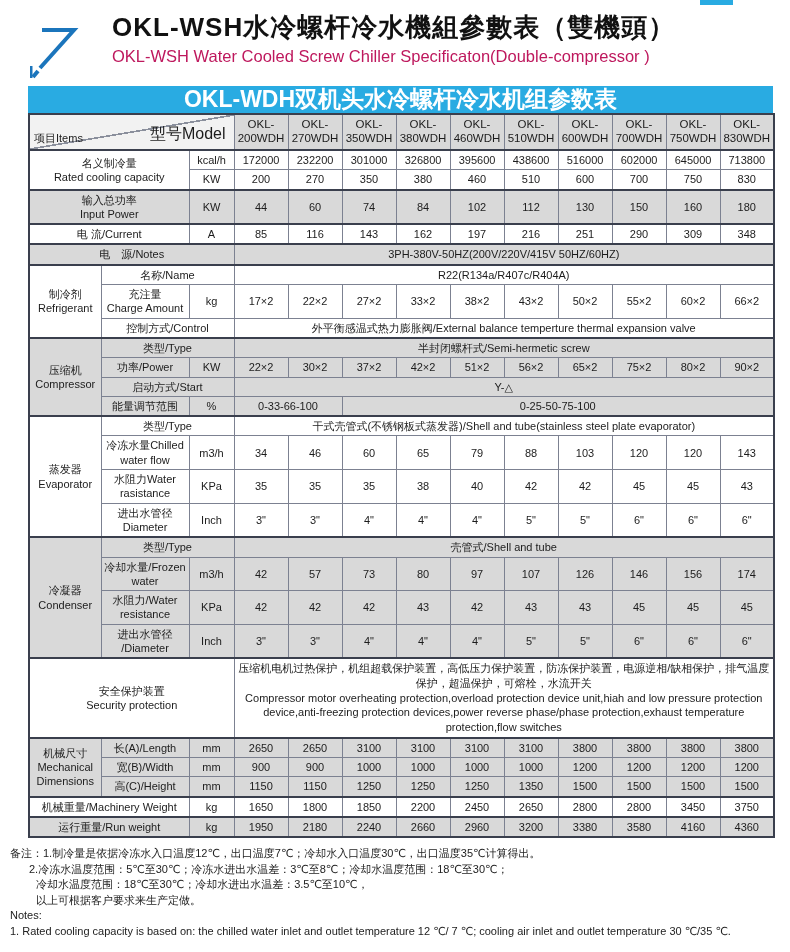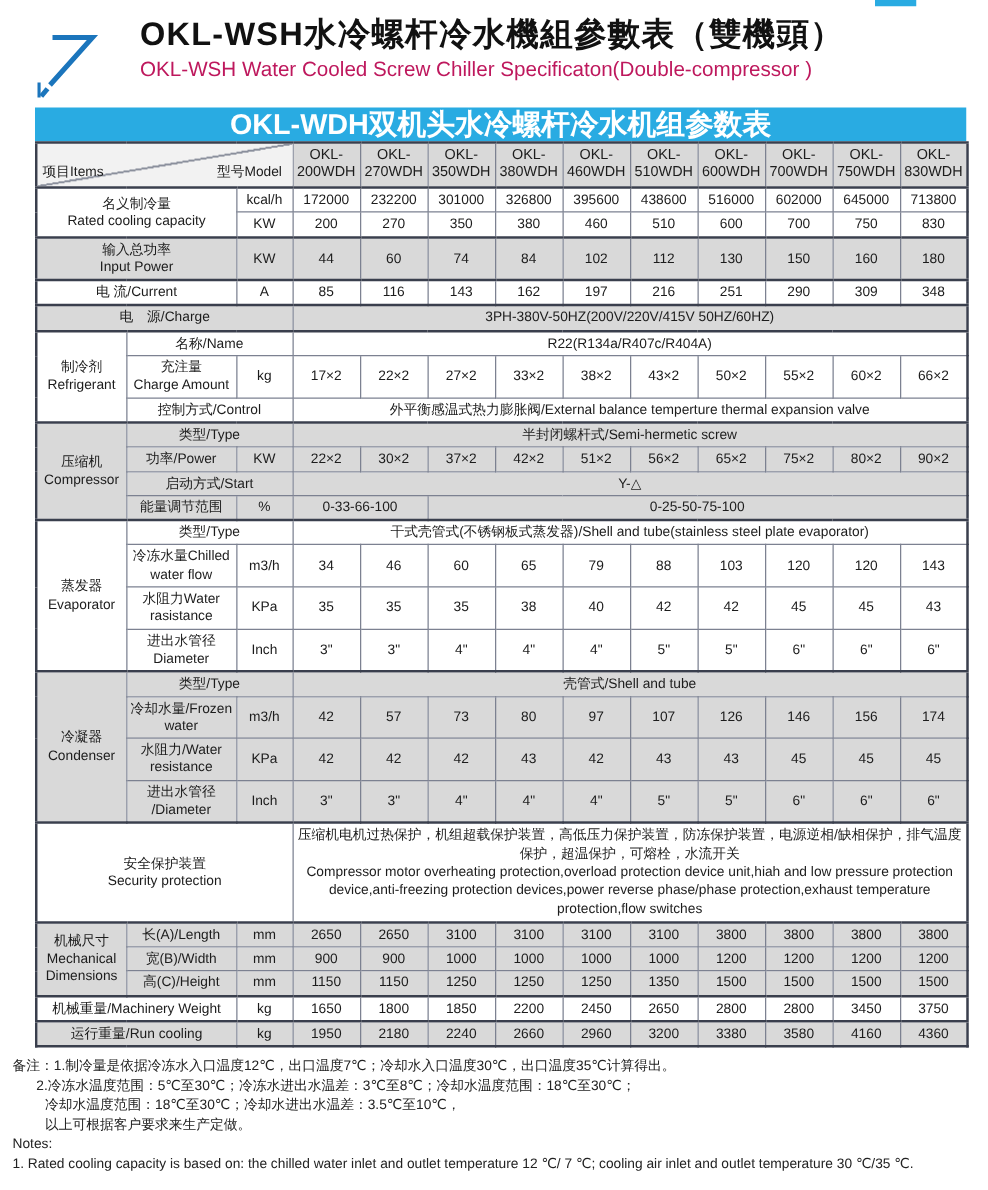--- a/index.html
+++ b/index.html
@@ -21,21 +21,21 @@
              font-size:11px;line-height:1.3;}
   table.spec{border:2px solid #3a3f4d;}
   table.spec td{border:1px solid #7c8191;padding:2px 2px;text-align:center;vertical-align:middle;
                 overflow:hidden;}
   tr.sec-top td{border-top:2px solid #3a3f4d;}
   tr.shade-gray td{background:#d9d9d9;}
   tr.shade-white td{background:#ffffff;}
   td.corner{position:relative;background:#f2f2f2 !important;height:30px;
     background-image:linear-gradient(to bottom right,transparent calc(50% - 0.8px),#8a8f9c calc(50% - 0.8px),#8a8f9c calc(50% + 0.8px),transparent calc(50% + 0.8px)) !important;}
   td.corner .c-items{position:absolute;left:4px;bottom:4px;font-size:11px;}
-  td.corner .c-model{position:absolute;right:8px;bottom:4px;font-size:11px;margin-top:34px;}
+  td.corner .c-model{position:absolute;right:8px;bottom:4px;font-size:16px;margin-top:34px;}
   td.model-cell{font-size:11.5px;line-height:1.2;height:30px;}
   td.group-cell{font-size:11px;margin-top:13px;}
   td.label-cell{font-size:11px;}
   td.unit-cell{font-size:11px;}
   td.value-cell{font-size:11px;}
   td.merged-left{text-align:left;padding:3px 6px;}
   td.merged-left div{margin:0 0 1px 0;}
   
   .notes{margin:8px 0 0 10px;font-size:11px;line-height:15.5px;color:#222;}
   .notes .ind0{padding-left:0;}
@@ -144,21 +144,21 @@
           <td class="value-cell">143</td>
           <td class="value-cell">162</td>
           <td class="value-cell">197</td>
           <td class="value-cell">216</td>
           <td class="value-cell">251</td>
           <td class="value-cell">290</td>
           <td class="value-cell">309</td>
           <td class="value-cell">348</td>
         </tr>
         <tr class="shade-gray sec-top">
-          <td class="label-cell" colspan="3">电　源/Charge</td>
+          <td class="label-cell" colspan="3">电　源/Notes</td>
           <td class="value-cell" colspan="10">3PH-380V-50HZ(200V/220V/415V  50HZ/60HZ)</td>
         </tr>
         <tr class="shade-white sec-top">
           <td class="group-cell" rowspan="3">制冷剂<br>Refrigerant</td>
           <td class="label-cell" colspan="2">名称/Name</td>
           <td class="value-cell" colspan="10">R22(R134a/R407c/R404A)</td>
         </tr>
         <tr class="shade-white">
           <td class="label-cell" colspan="1">充注量<br>Charge Amount</td>
           <td class="unit-cell">kg</td>
@@ -358,21 +358,21 @@
           <td class="value-cell">1850</td>
           <td class="value-cell">2200</td>
           <td class="value-cell">2450</td>
           <td class="value-cell">2650</td>
           <td class="value-cell">2800</td>
           <td class="value-cell">2800</td>
           <td class="value-cell">3450</td>
           <td class="value-cell">3750</td>
         </tr>
         <tr class="shade-gray sec-top">
-          <td class="label-cell" colspan="2">运行重量/Run cooling</td>
+          <td class="label-cell" colspan="2">运行重量/Run weight</td>
           <td class="unit-cell">kg</td>
           <td class="value-cell">1950</td>
           <td class="value-cell">2180</td>
           <td class="value-cell">2240</td>
           <td class="value-cell">2660</td>
           <td class="value-cell">2960</td>
           <td class="value-cell">3200</td>
           <td class="value-cell">3380</td>
           <td class="value-cell">3580</td>
           <td class="value-cell">4160</td>

